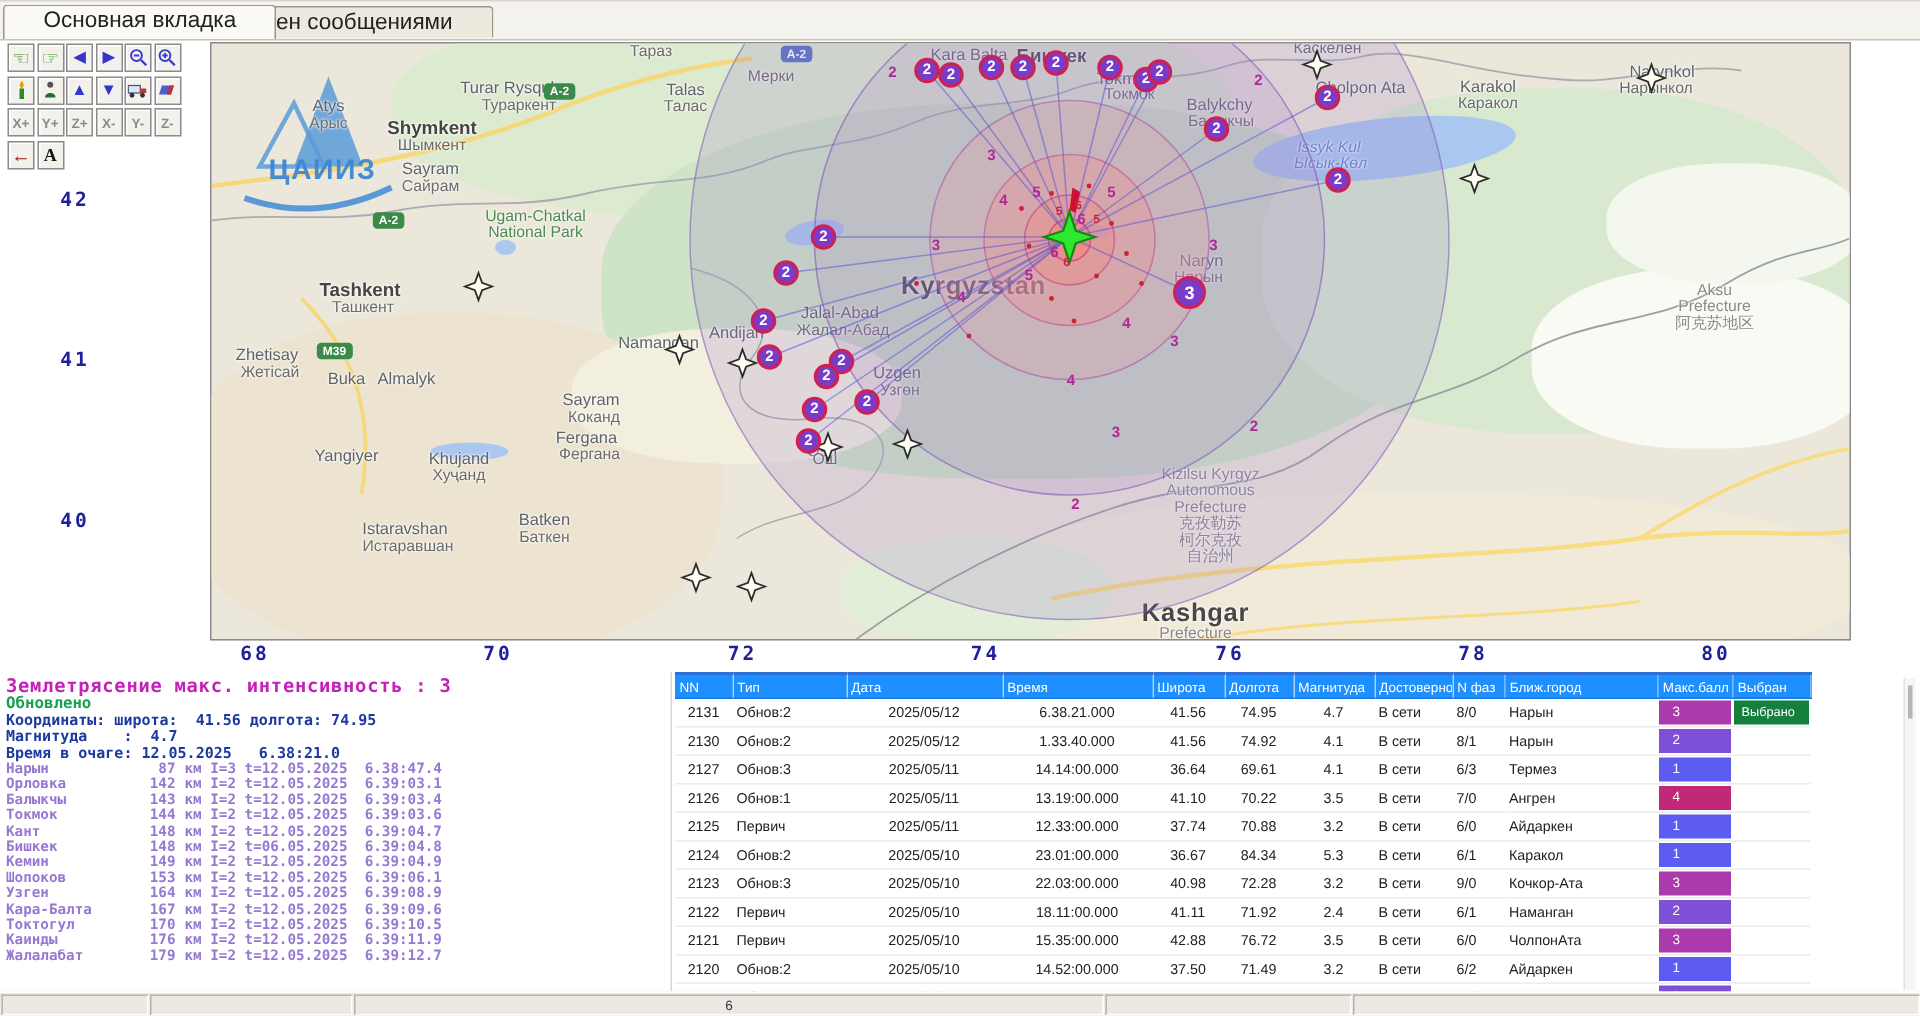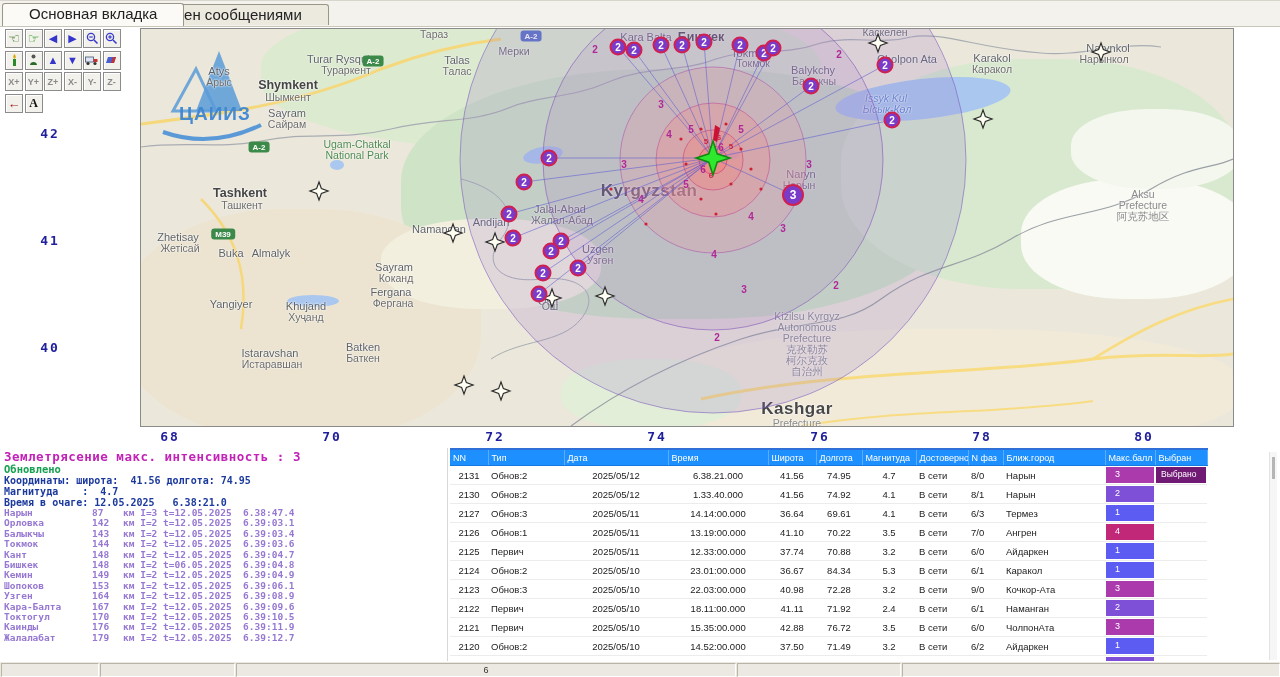--- a/index.html
+++ b/index.html
@@ -59,21 +59,21 @@
            color:#b02898;pointer-events:none}
   .ringlbl.r{font-size:8px;color:#cc2244}
 
   
   .info{position:absolute;left:4px;top:450px;width:440px;font-family:"DejaVu Sans Mono",monospace}
   .info-title{font-size:12.5px;font-weight:700;color:#c322b8;letter-spacing:.5px;line-height:14px}
   .info-updated{font-size:10.5px;font-weight:700;color:#16a050;line-height:11px}
   .info-line{font-size:10px;font-weight:700;color:#1c3a9e;line-height:11px;white-space:pre}
   .city-line{display:flex;font-size:9.5px;font-weight:700;color:#9678d2;line-height:10.4px}
   .city-line .nm{width:88px;overflow:hidden;white-space:pre}
-  .city-line .ds{width:25px;white-space:pre}
+  .city-line .ds{width:25px;text-align:right;white-space:pre}
   .city-line .rs{margin-left:6px;white-space:pre}
   .vdivider{position:absolute;left:447px;top:448px;width:1px;height:213px;background:#d8d8d8}
 
   
   .datatable{position:absolute;left:450px;top:448px;width:757px;border-collapse:collapse;
              table-layout:fixed;background:#fff;font-size:9.5px;color:#222}
   .datatable th{background:#1e8fff;color:#fff;font-weight:400;font-size:9px;height:15px;
                 text-align:left;padding:0 3px;border-right:1px solid #5aacff;
                 border-top:2px solid #2f6fd8;border-bottom:1px solid #1679df;
                 overflow:hidden;white-space:nowrap}
@@ -536,21 +536,21 @@
         <td class="c">41.56</td>
         <td class="c">74.95</td>
         <td class="c">4.7</td>
         <td>В сети</td>
         <td>8/0</td>
         <td>Нарын</td>
         <td class="mb">
           <div class="pill" style="background: rgb(171, 58, 173);">3</div>
         </td>
         <td class="mb">
-          <div class="selpill" style="background: #701a75;">Выбрано</div>
+          <div class="selpill" style="background: #15803d;">Выбрано</div>
         </td>
       </tr>
       <tr>
         <td class="c">2130</td>
         <td>Обнов:2</td>
         <td class="c">2025/05/12</td>
         <td class="c">1.33.40.000</td>
         <td class="c">41.56</td>
         <td class="c">74.92</td>
         <td class="c">4.1</td>

